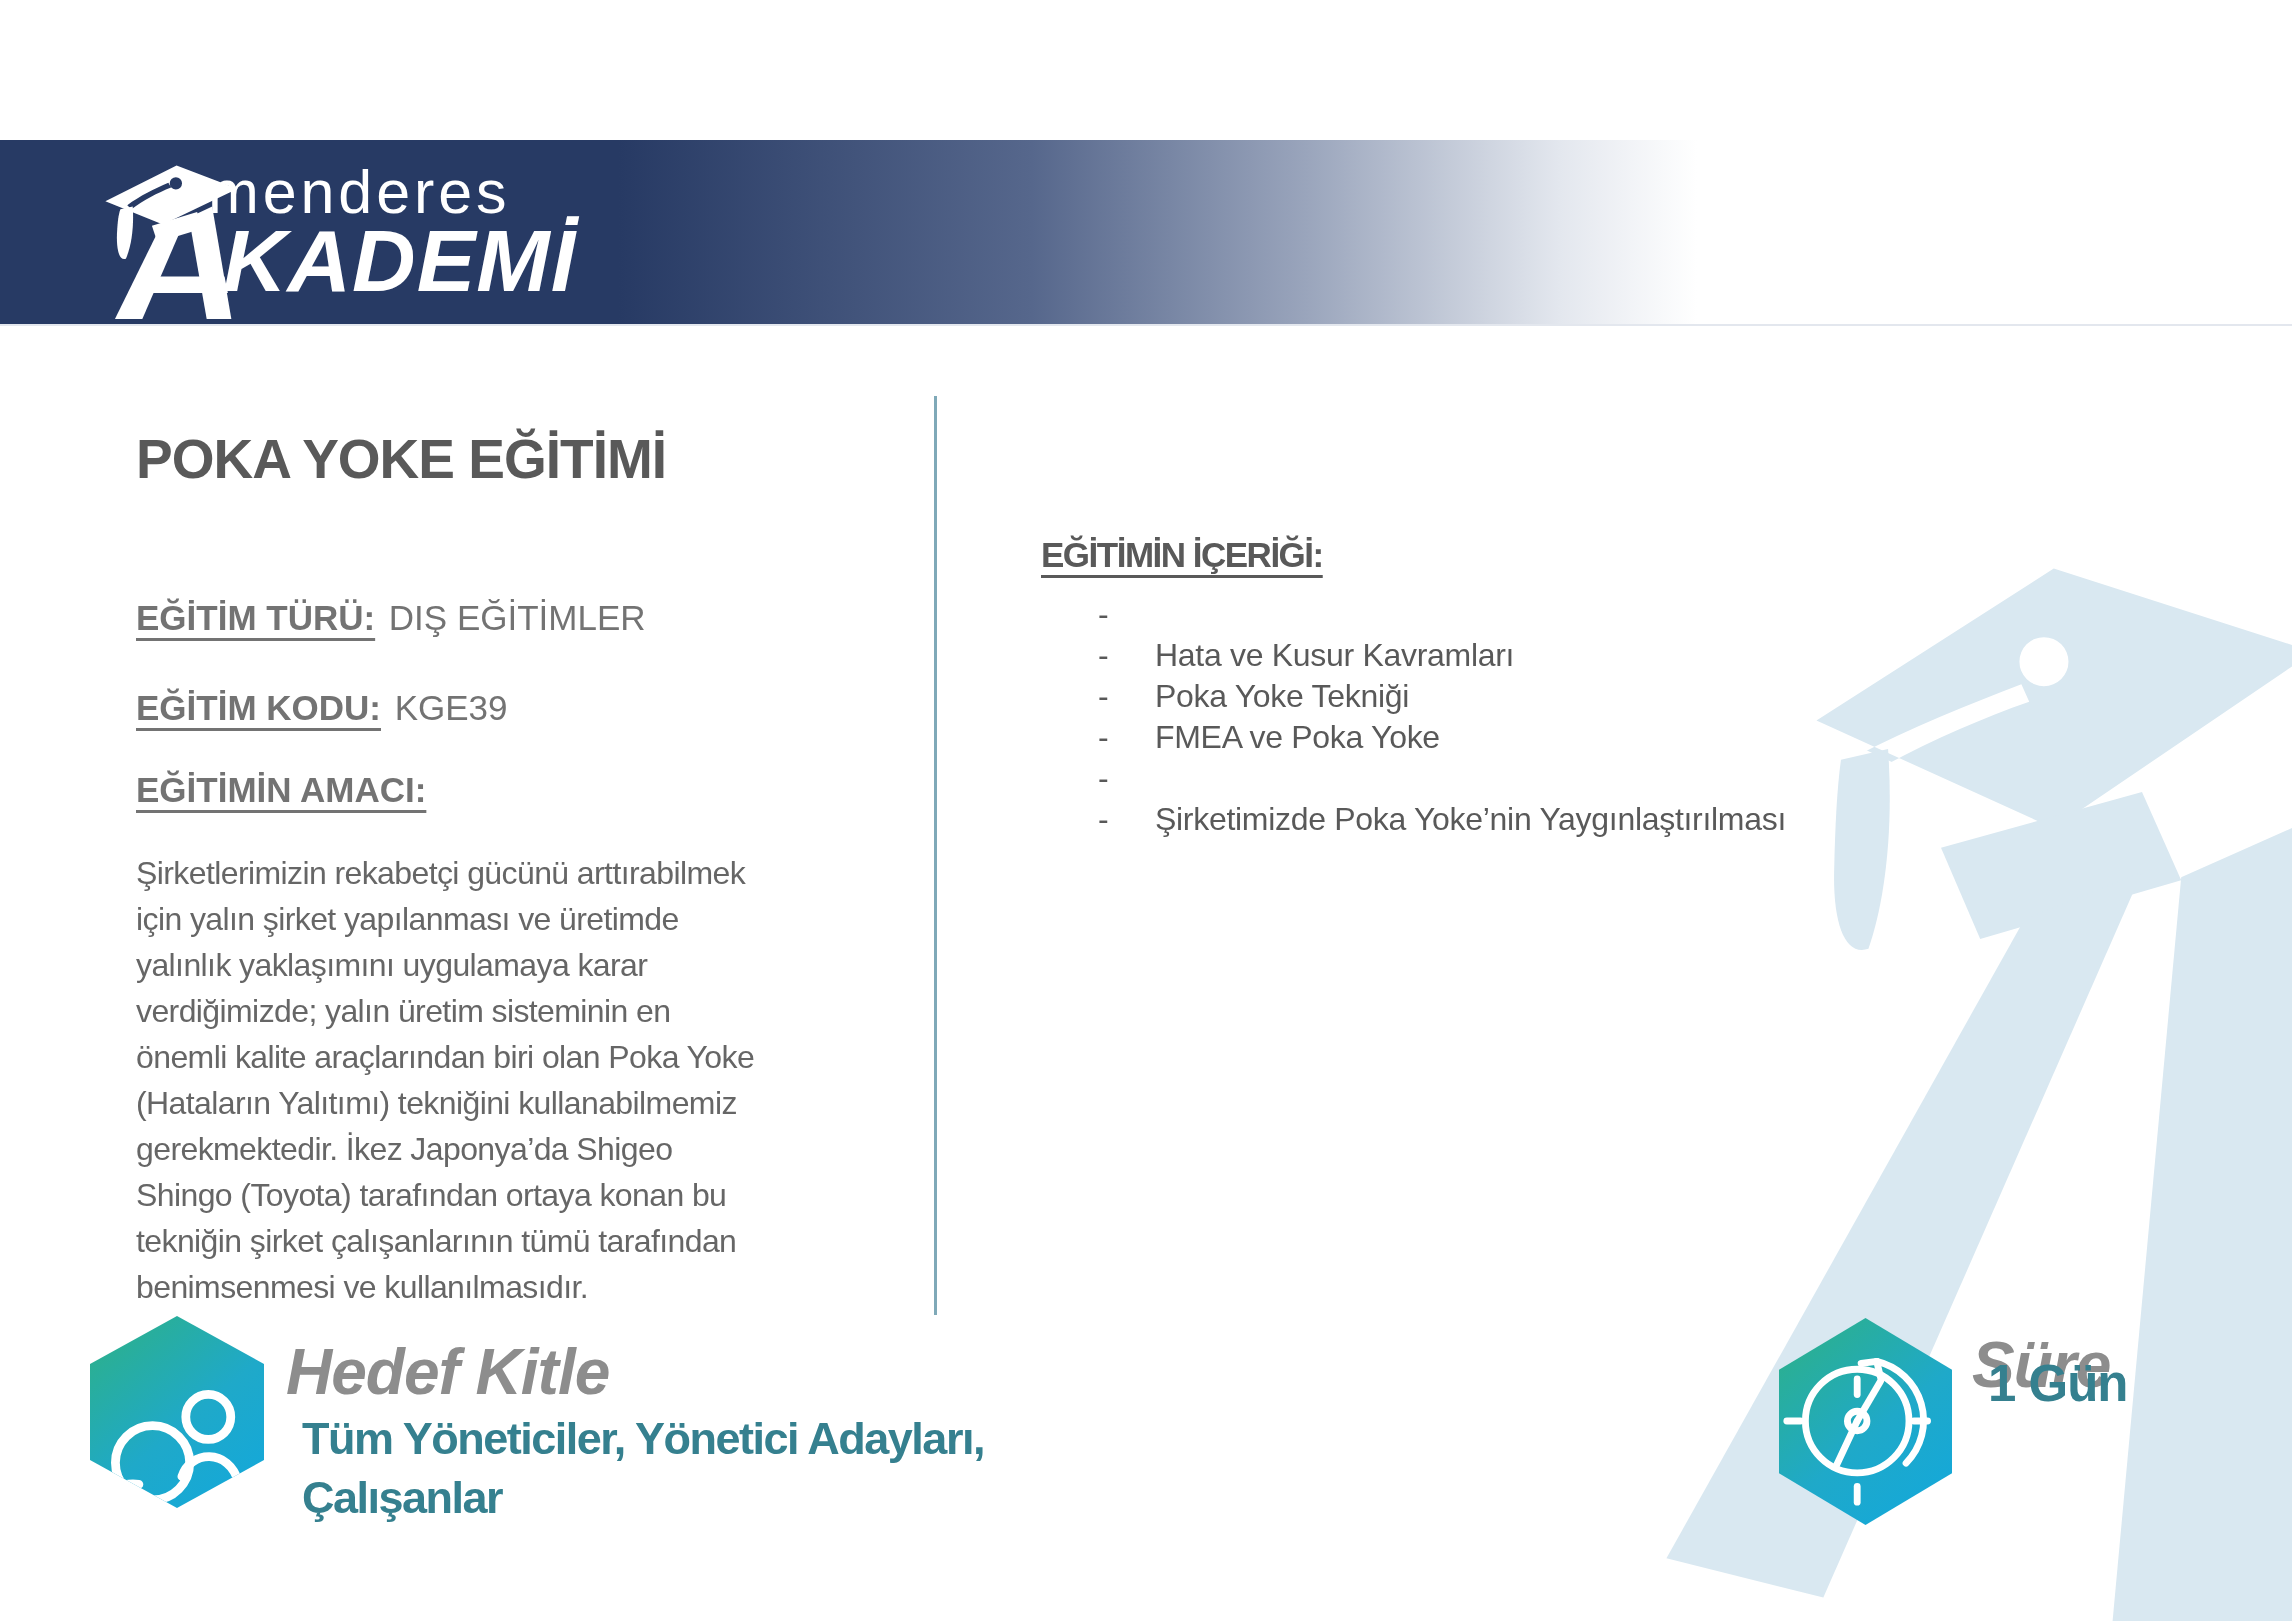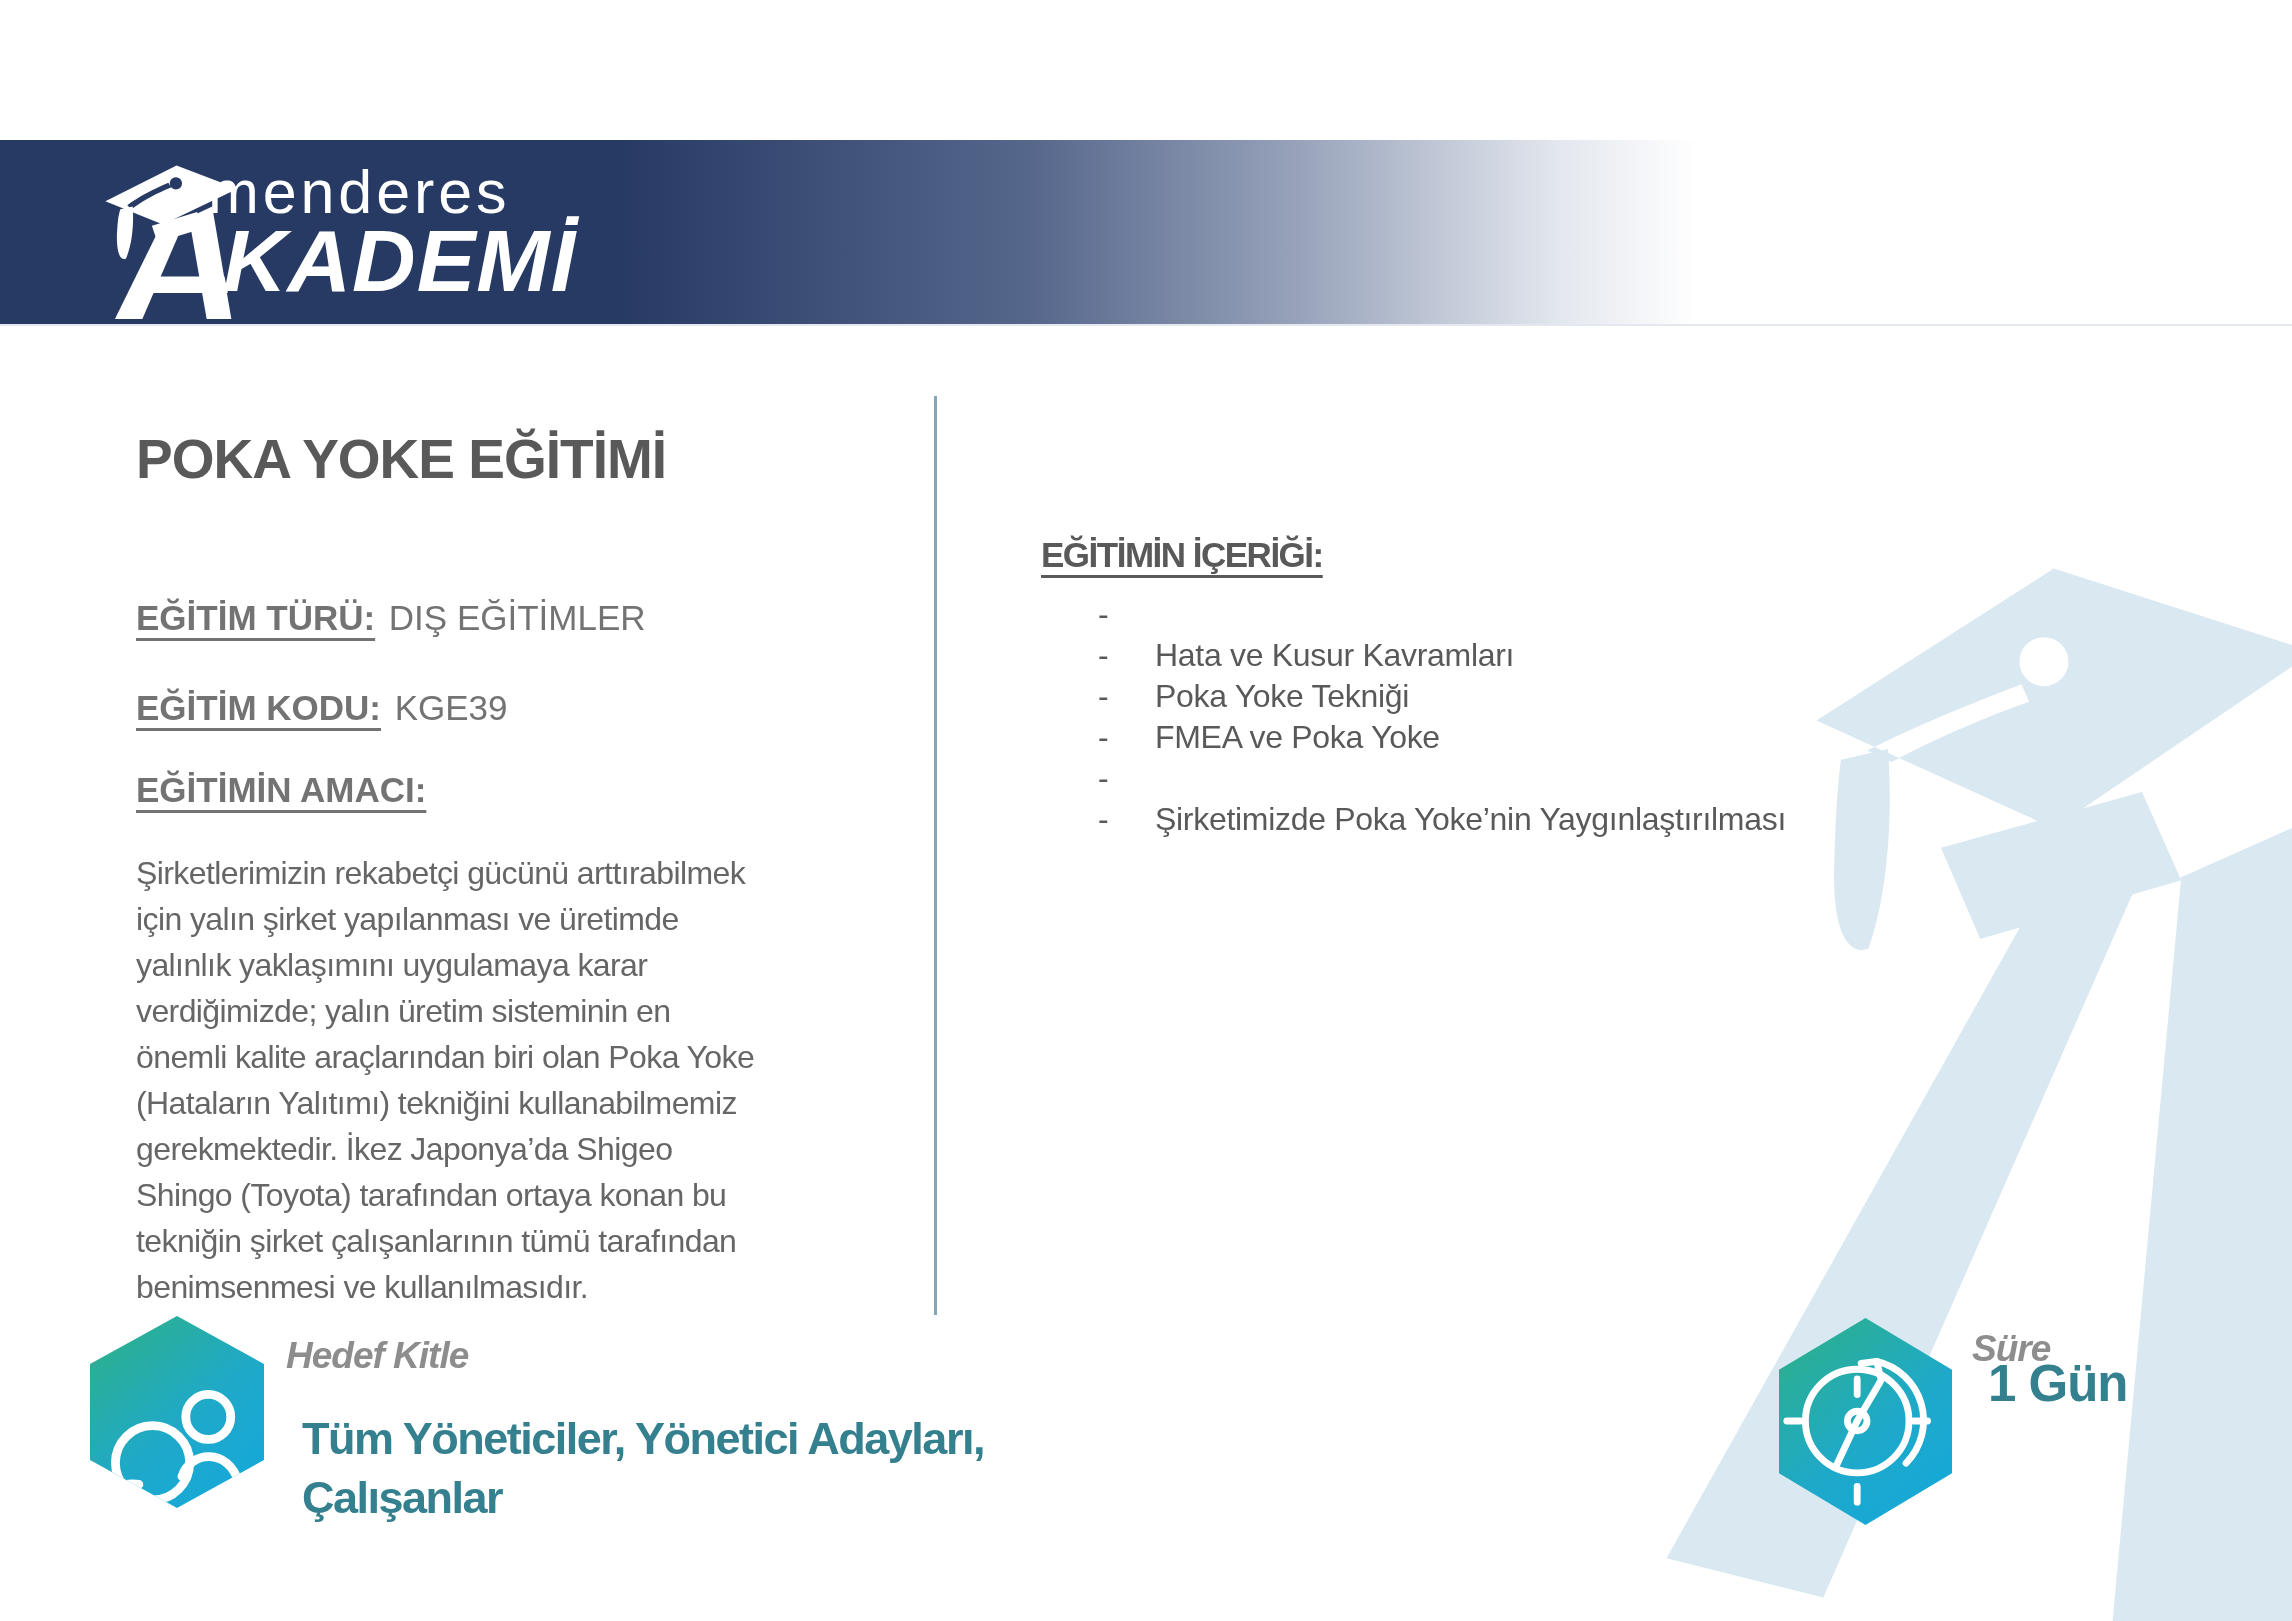--- a/index.html
+++ b/index.html
@@ -56,21 +56,21 @@
   .hexagon{
     position:absolute;z-index:2;
     background:linear-gradient(140deg,#2eb183 0%,#1fa9c9 55%,#12a8dd 100%);
     clip-path:polygon(50% 0%,100% 25%,100% 75%,50% 100%,0% 75%,0% 25%);
   }
   .hex-left{left:90px;top:1316px;width:174px;height:192px;}
   .hex-right{left:1779px;top:1318px;width:173px;height:207px;}
   .hexagon svg{position:absolute;left:0;top:0;width:100%;height:100%;}
   .hexagon svg *{fill:none;stroke:#ffffff;stroke-linecap:round;}
   .footer-label{
-    position:absolute;z-index:2;font-size:37px;font-weight:700;font-style:italic;
+    position:absolute;z-index:2;font-size:64px;font-weight:700;font-style:italic;
     color:#8d8d8d;letter-spacing:-1px;
   }
   .audience-label{left:286px;top:1335px;}
   .duration-label{left:1972px;top:1328px;}
   .footer-value{position:absolute;z-index:2;font-weight:700;color:#35808f;margin-left:16px;}
   .audience-value{left:286px;top:1409px;width:863px;font-size:45px;line-height:59px;letter-spacing:-1.5px;}
   .duration-value{left:1972px;top:1354px;font-size:51px;letter-spacing:-1px;text-align:center;}
 </style>
 </head>
 <body>

